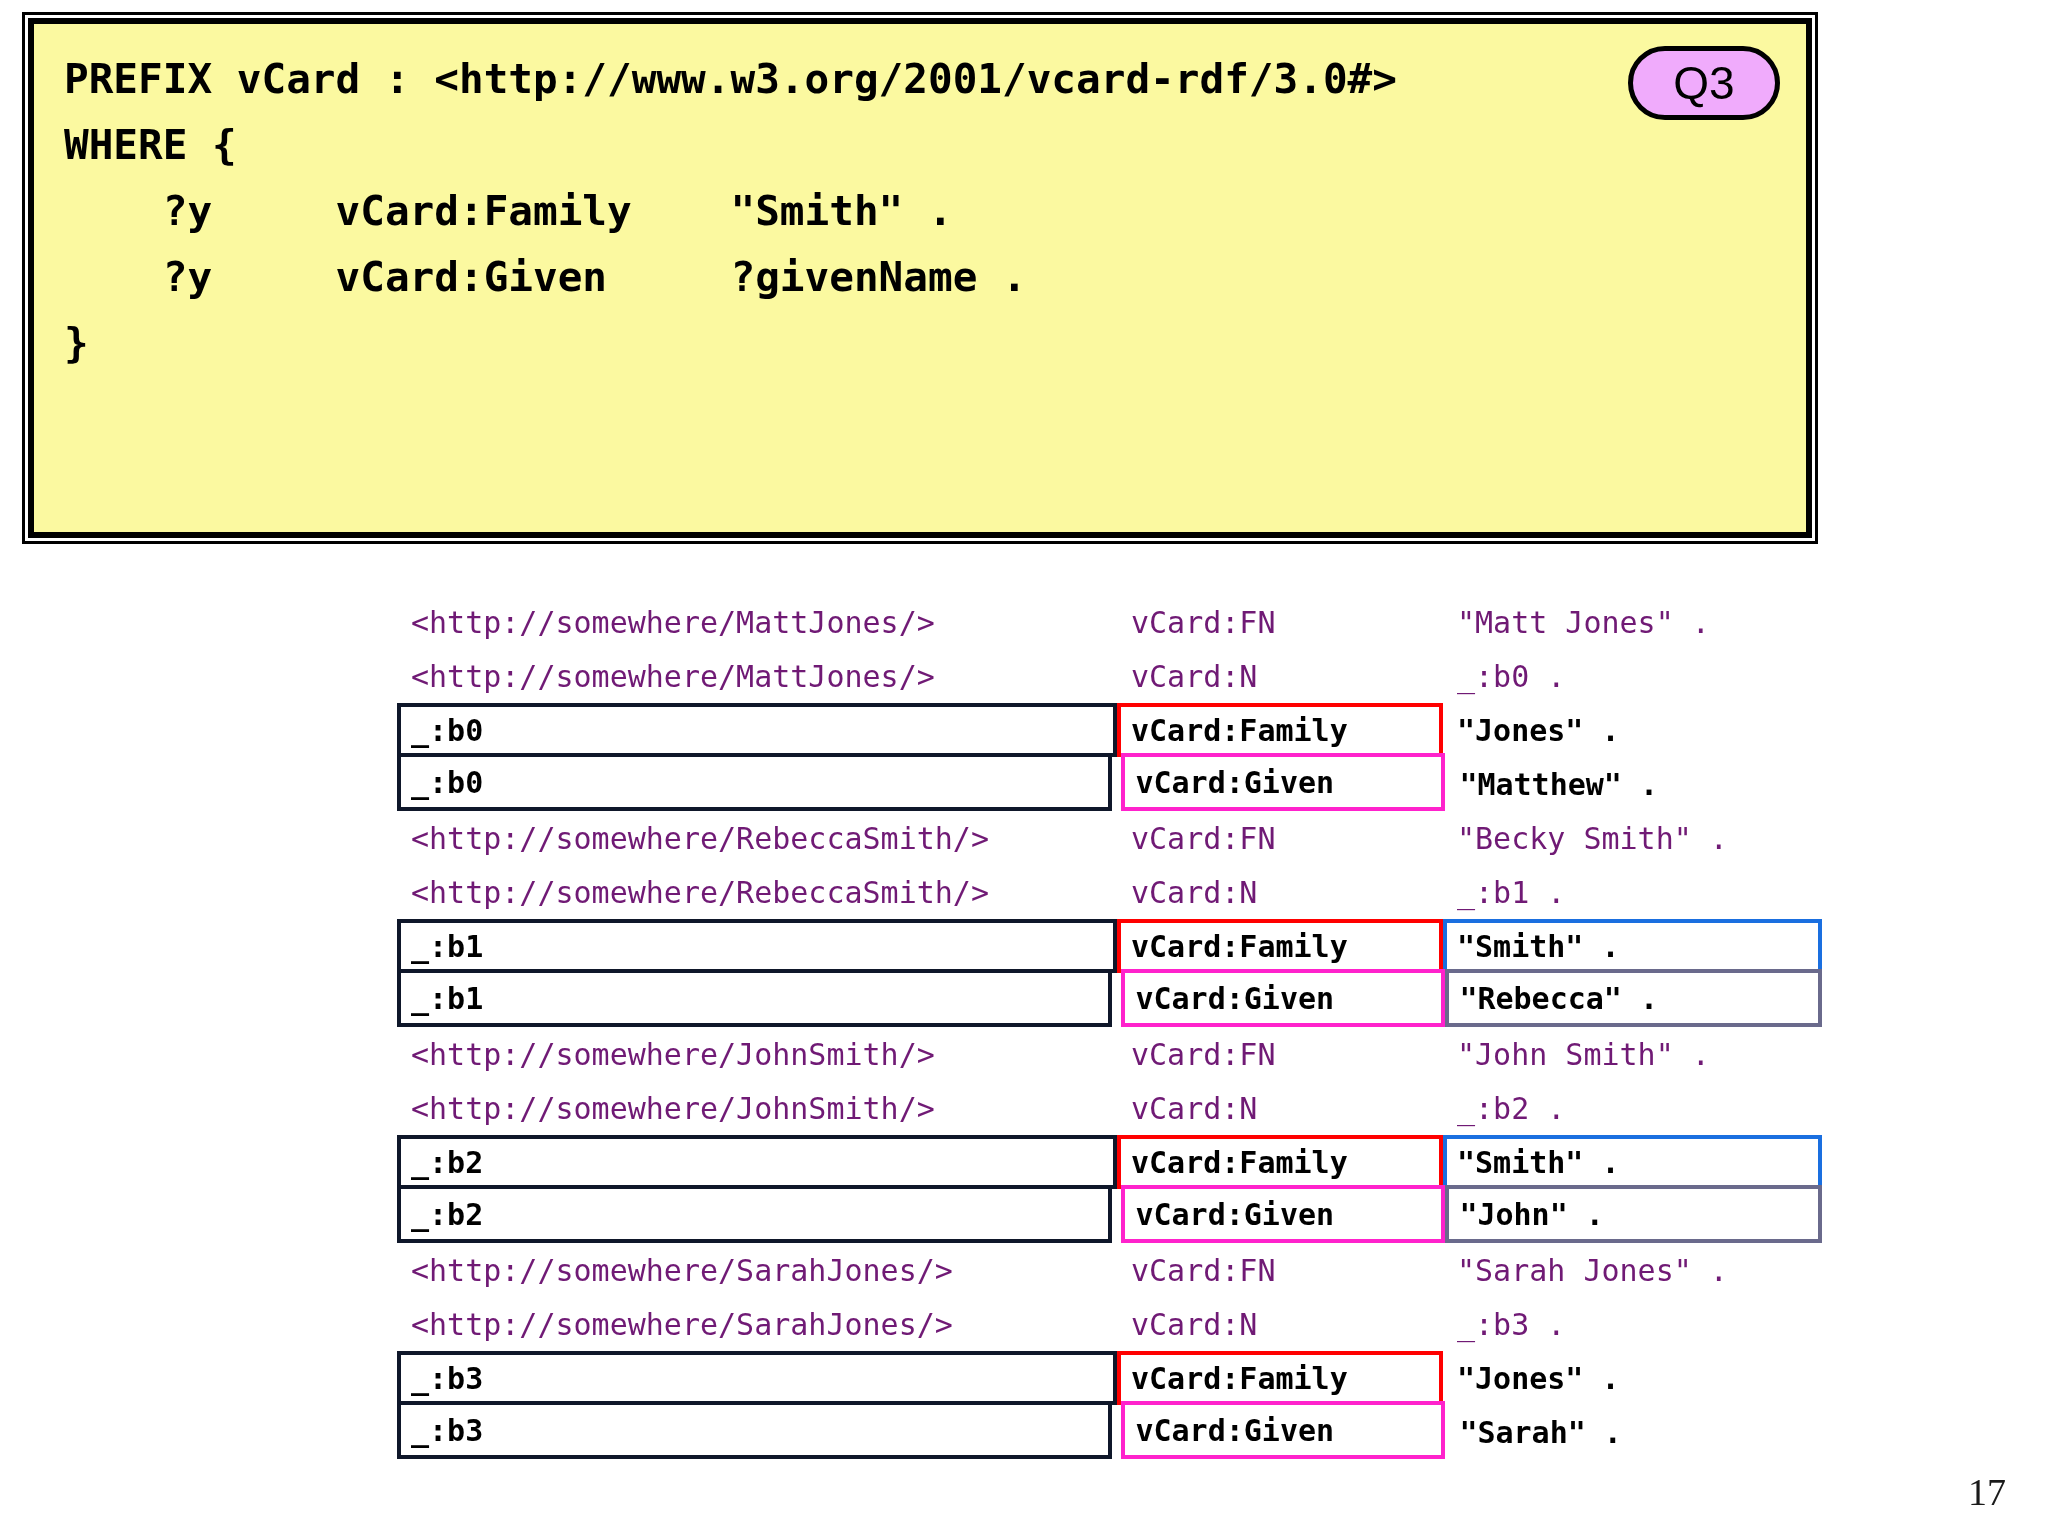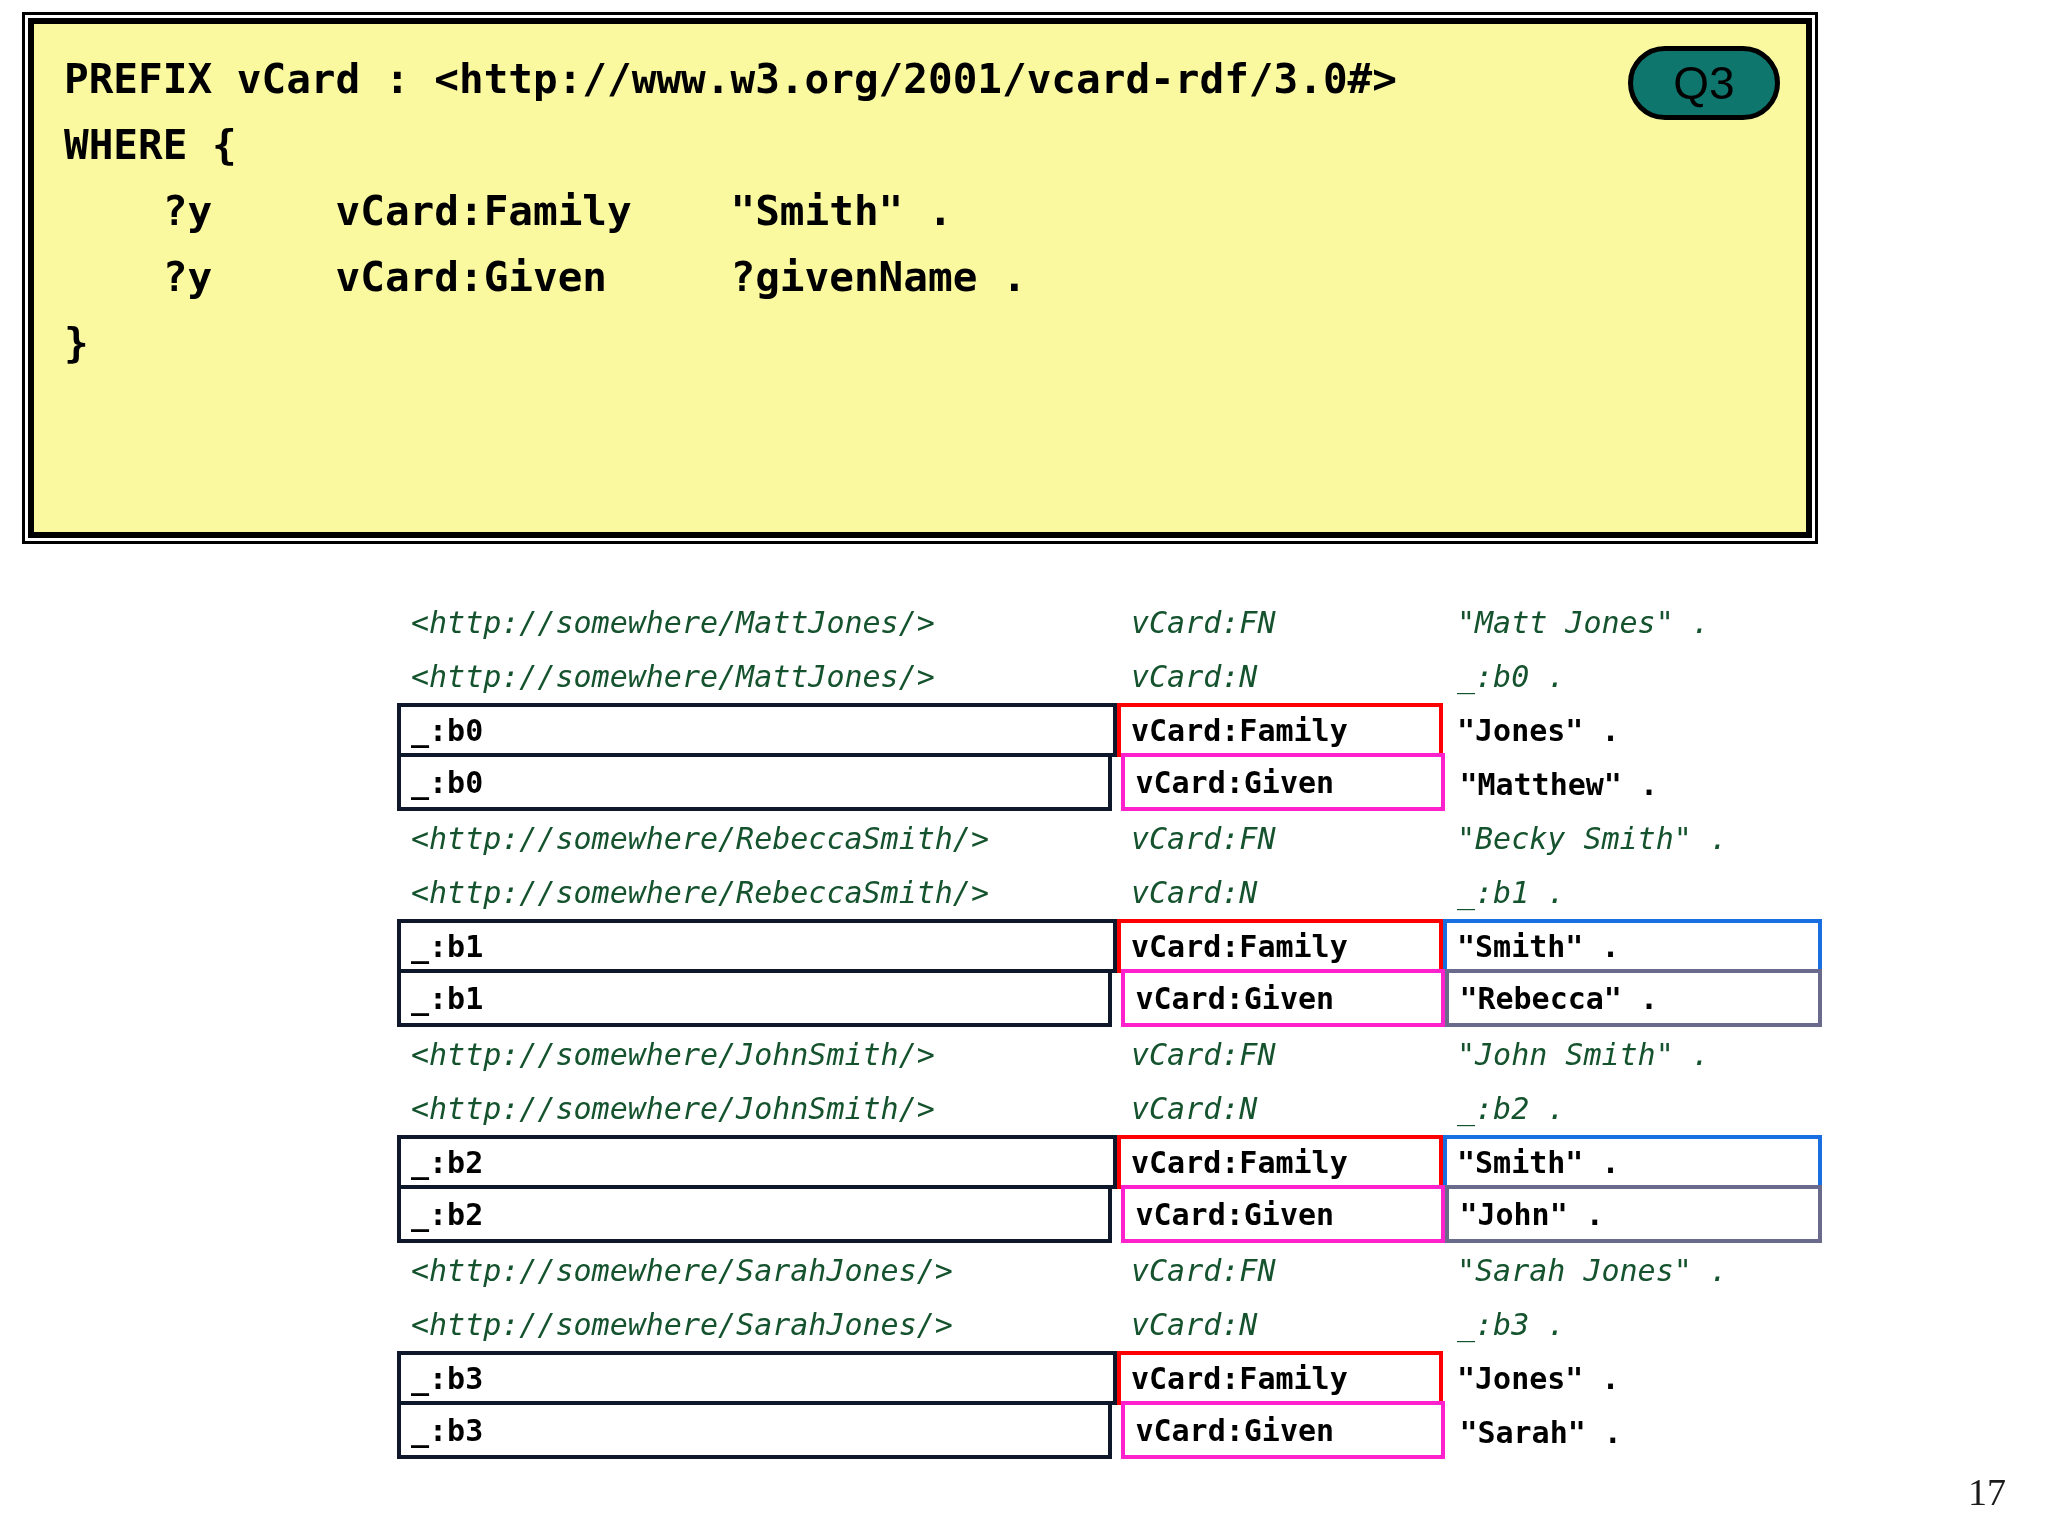--- a/index.html
+++ b/index.html
@@ -43,21 +43,21 @@
   }
   .q-line { white-space: pre; }
 
   
   #q-badge {
     position: absolute;
     right: 26px;
     top: 22px;
     width: 152px;
     height: 74px;
-    background: #0f766e;
+    background: #f0abfc;
     border: 5px solid #000000;
     border-radius: 40px;
     box-sizing: border-box;
     display: flex;
     align-items: center;
     justify-content: center;
   }
   #q-badge span {
     font-family: "Liberation Sans", sans-serif;
     font-size: 46px;
@@ -87,22 +87,21 @@
     color: #000000;
     white-space: pre;
   }
   .c-subject { width: 720px; padding-left: 10px; }
   .c-predicate { width: 326px; padding-left: 10px; }
   .c-object { width: 379px; padding-left: 10px; }
 
   
   .trow.plain .cell {
     font-weight: normal;
-    color: #14532d;
-    font-style: italic;
+    color: #701a75;
   }
   .trow.plain { height: 54px; }
 
   
   .trow.boxed .cell {
     font-weight: bold;
   }
   .box-green  { border: 4px solid #0f172a; }
   .box-red    { border: 4px solid #ff0000; }
   .box-magenta{ border: 4px solid #ff22cc; }

